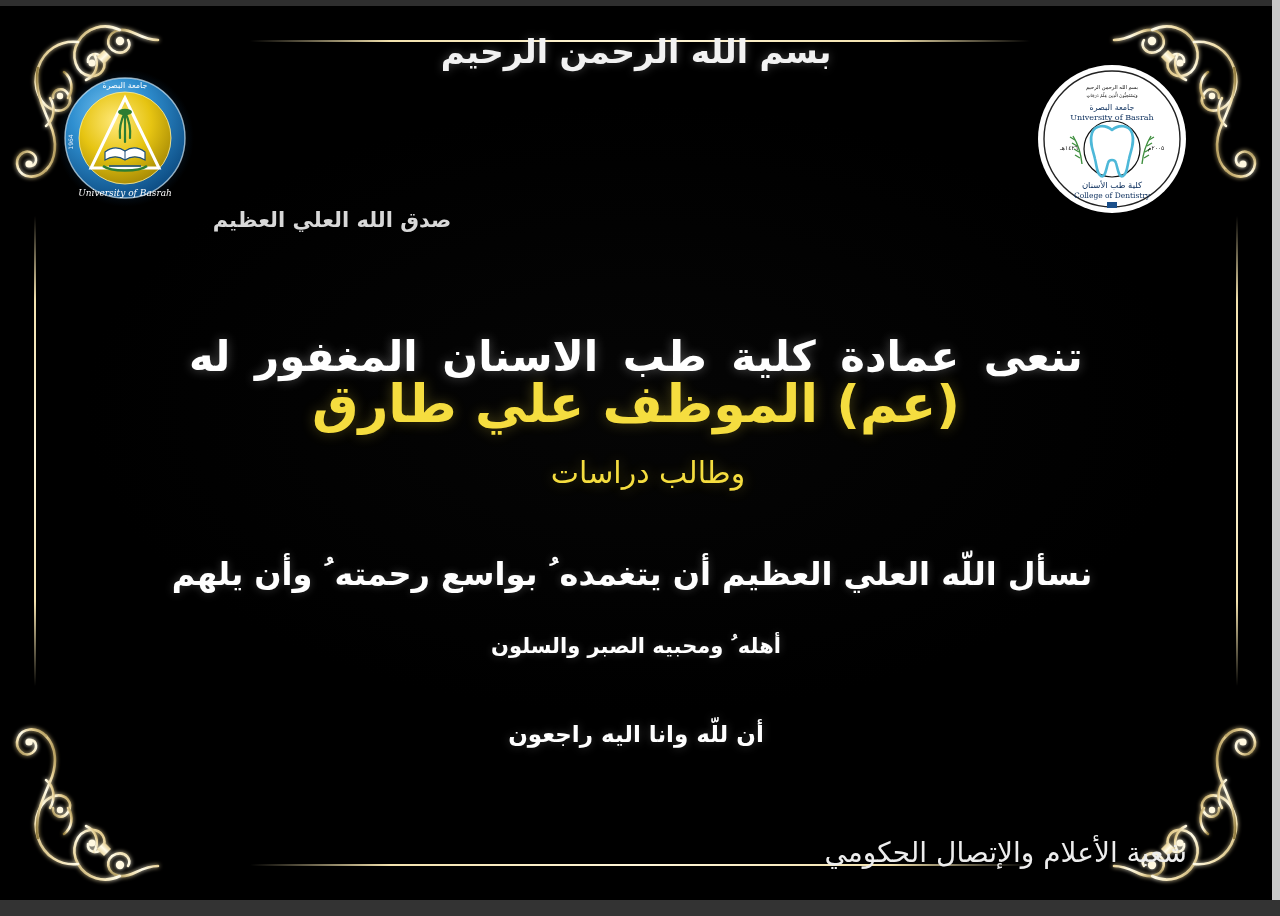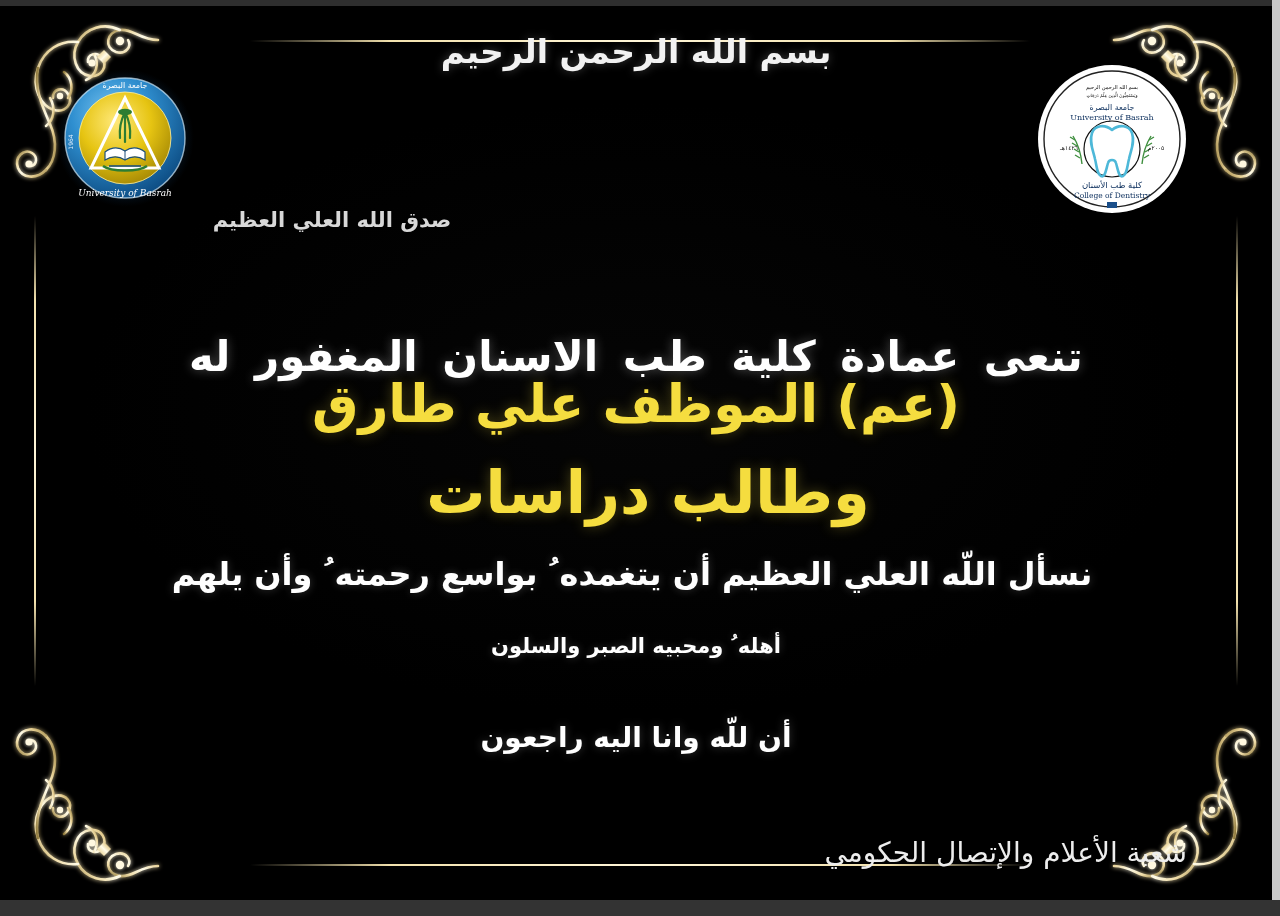--- a/index.html
+++ b/index.html
@@ -63,30 +63,30 @@
     letter-spacing:0px;word-spacing:10px;
     text-shadow:0 0 12px rgba(255,255,255,.30);
     margin-top:48px;
   }
   #line2{
     left:0;right:0;top:363px;font-size:52px;font-weight:700;color:#f5dd3f;
     text-shadow:0 0 14px rgba(245,221,63,.30);
     text-align:center;
   }
   #line3{
-    left:0;right:0;top:447px;font-size:59px;font-weight:700;color:#f5dd3f;
+    left:0;right:0;top:447px;font-size:30px;font-weight:400;color:#f5dd3f;
     text-shadow:0 0 14px rgba(245,221,63,.30);
     padding-left:24px;
   }
 
   #dua1{left:0;right:8px;top:547px;font-size:32px;font-weight:700;color:#ffffff;
         text-shadow:0 0 10px rgba(255,255,255,.22);}
   #dua2{left:0;right:0;top:626px;font-size:21px;font-weight:700;color:#ffffff;
         text-shadow:0 0 10px rgba(255,255,255,.22);}
-  #dua3{left:0;right:0;top:713px;font-size:28px;font-weight:700;color:#ffffff;
+  #dua3{left:0;right:0;top:713px;font-size:23px;font-weight:700;color:#ffffff;
         text-shadow:0 0 10px rgba(255,255,255,.22);}
 
   #signature{
     right:85px;top:828px;width:520px;text-align:right;
     font-size:28px;font-weight:400;color:#ededed;
   }
 </style>
 </head>
 <body>
 

